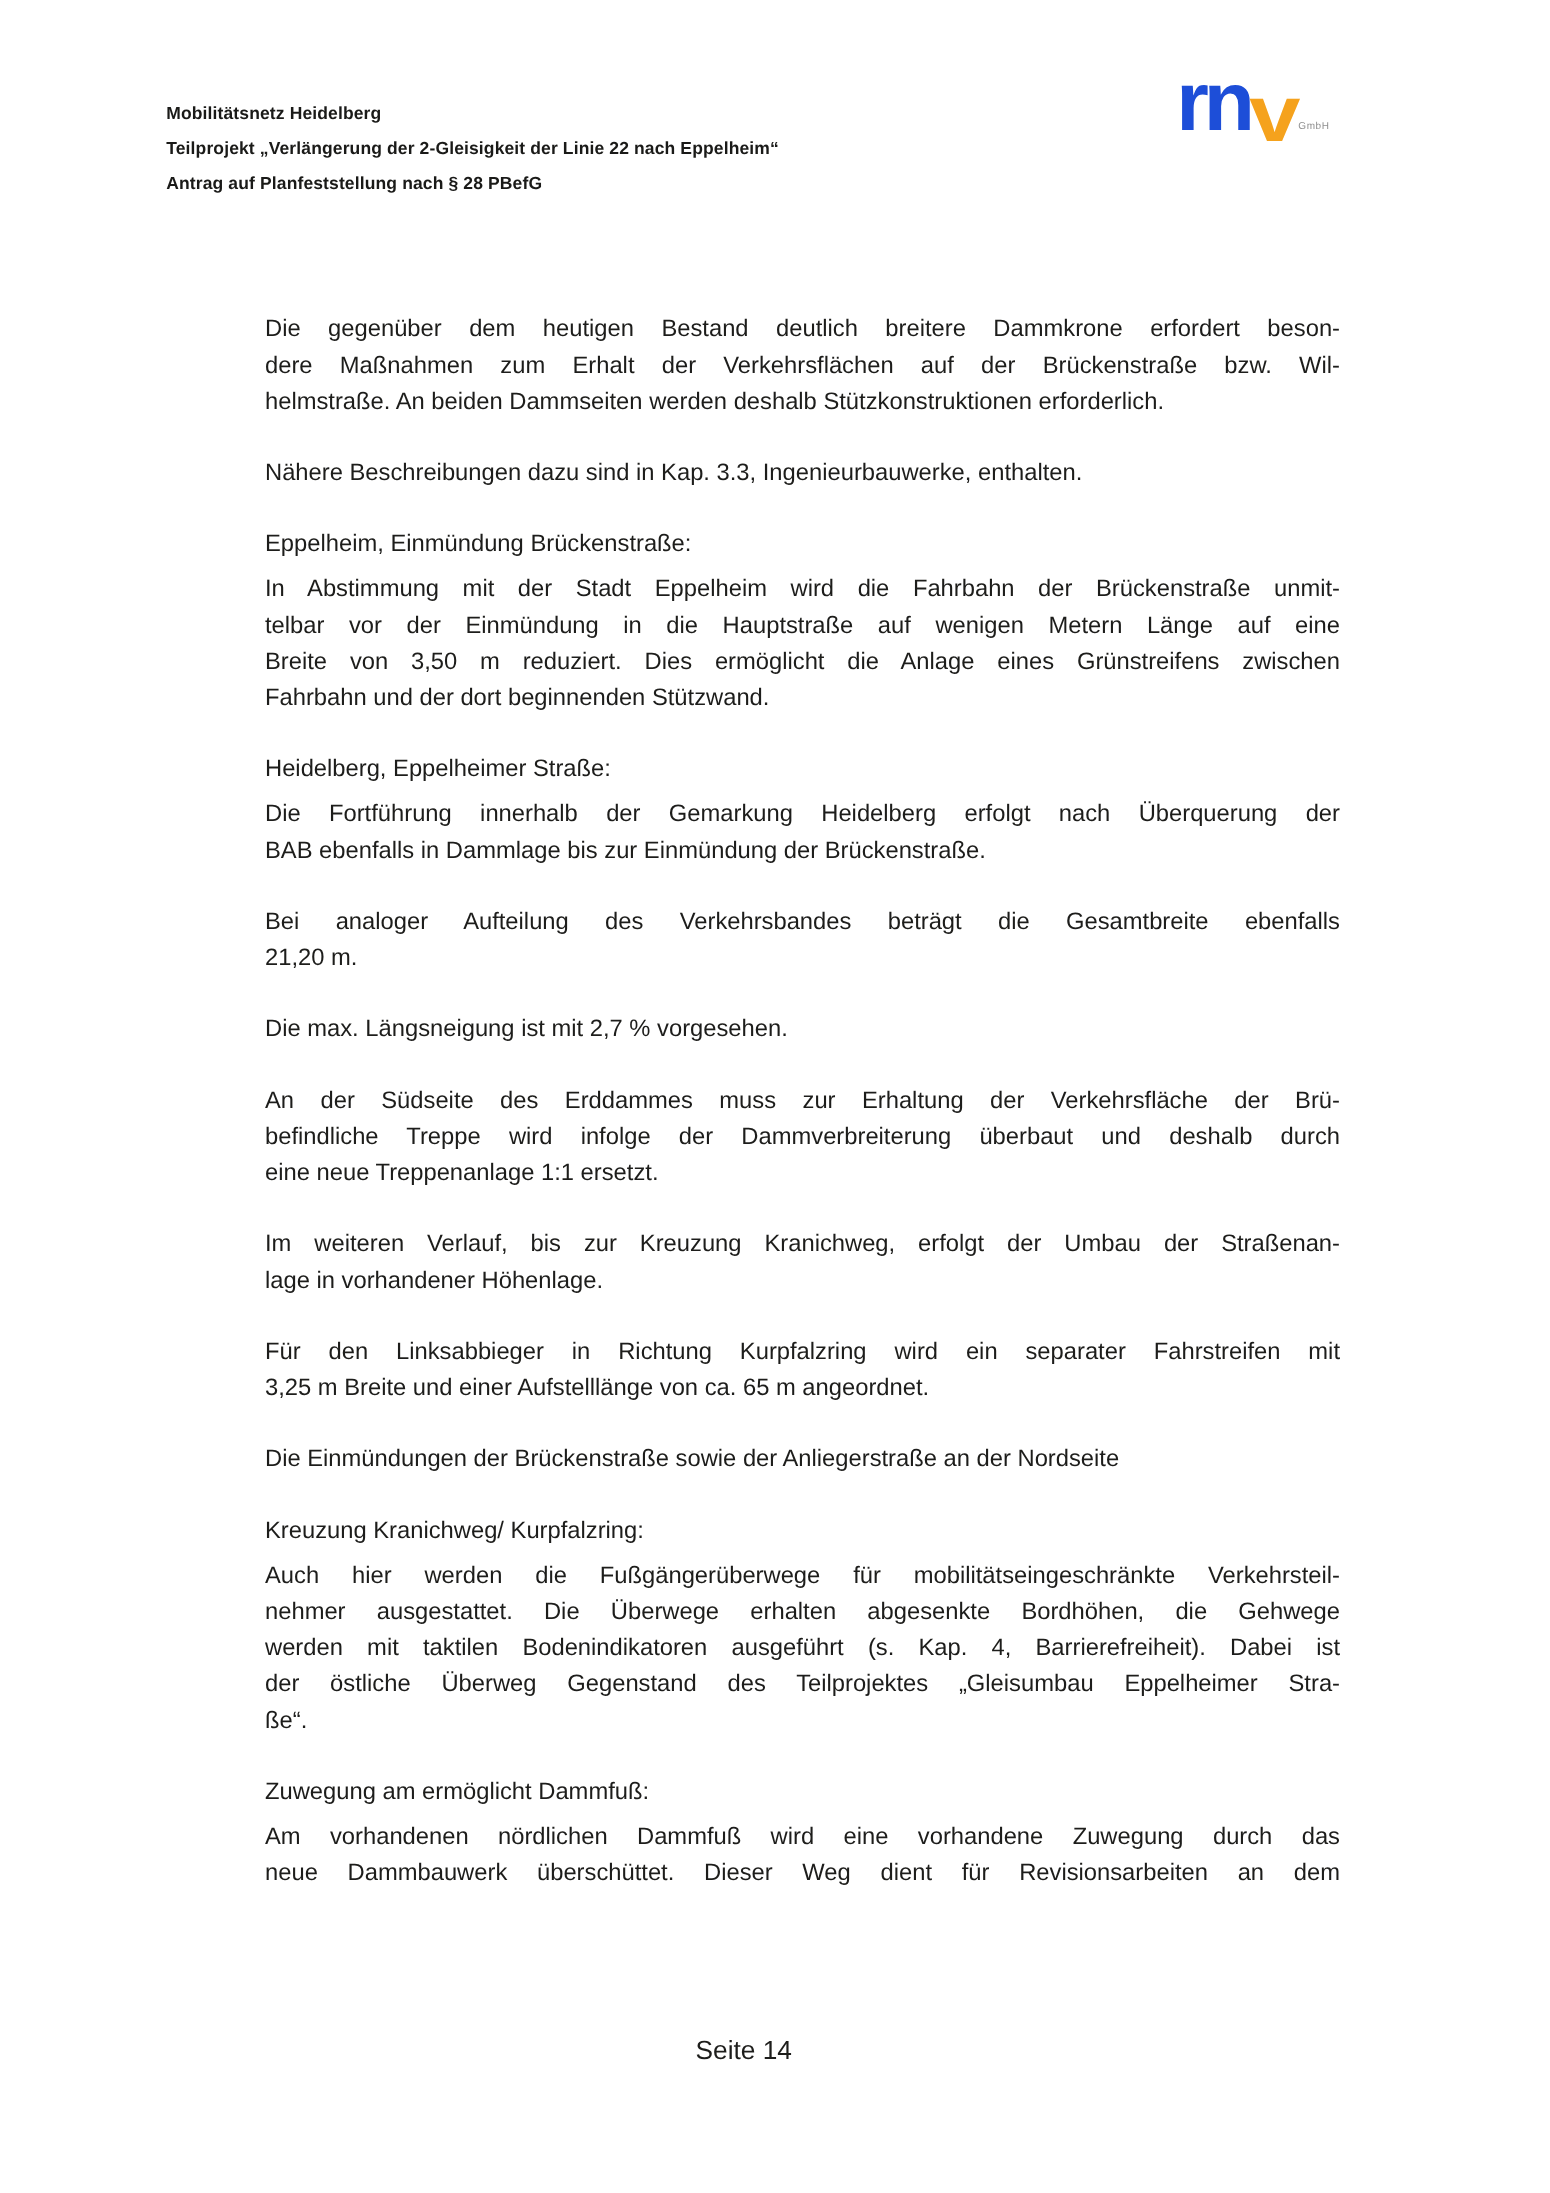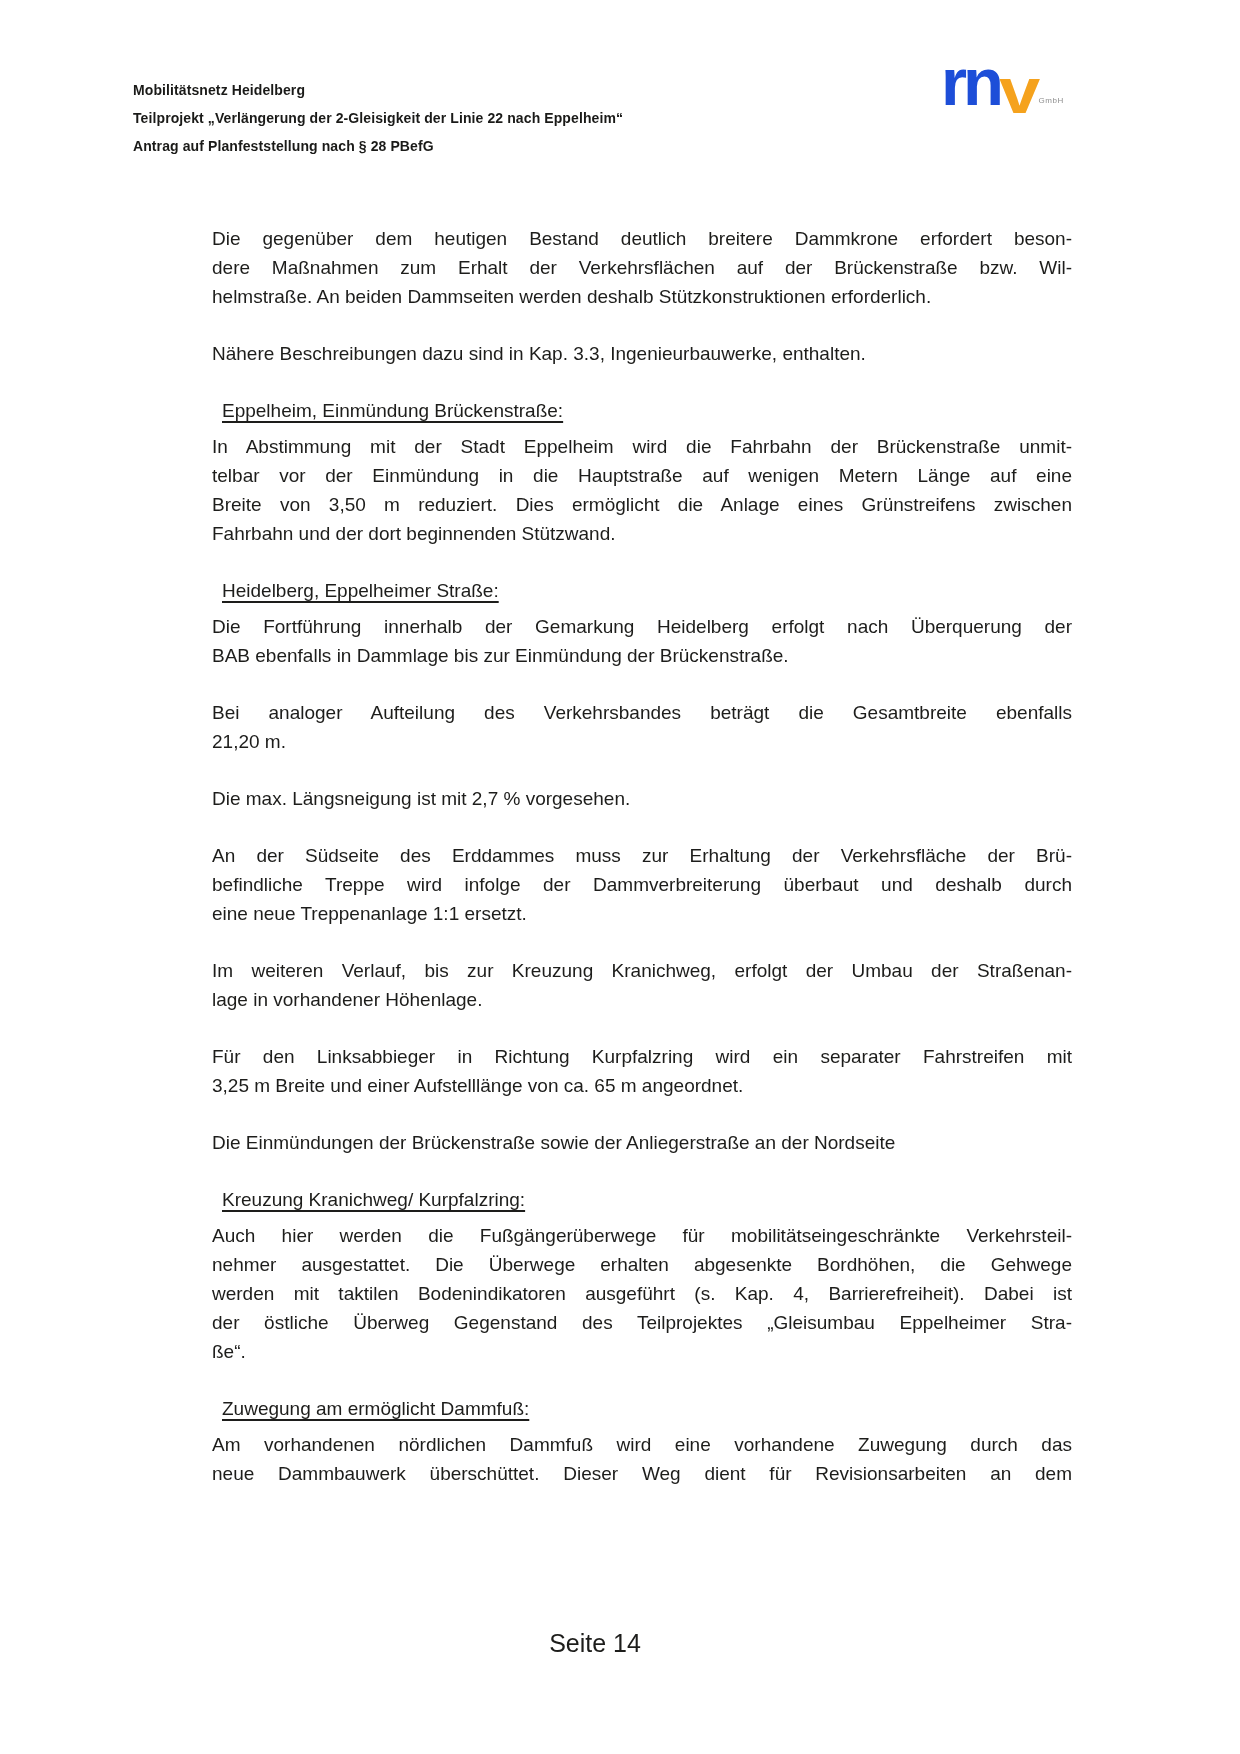--- a/index.html
+++ b/index.html
@@ -54,46 +54,45 @@
     letter-spacing: 0.5px;
     display: inline-block;
     transform: translateY(44px);
     margin-left: 1px;
     vertical-align: top;
   }
 
   
   .doc {
     position: absolute;
-    left: 212px; top: 224px;
+    left: 212px; top: 249px;
     width: 860px;
     font-size: 19px;
     line-height: 29px;
   }
   .para { margin: 0 0 28px 0; }
   .para .ln {
     text-align: justify;
     text-align-last: justify;
   }
   .para .ln:last-child { text-align-last: auto; }
   .para.jall .ln:last-child { text-align-last: justify; }
   .heading {
-    margin: 0 0 7px 10px;
-    text-decoration: underline;
+    margin: 0 0 7px 0;
     text-decoration-thickness: 1.5px;
     text-underline-offset: 4px;
   }
 
   
   .footer {
     position: absolute;
     left: 0; top: 1629px;
     width: 1190px;
     text-align: center;
-    font-size: 25px;
+    font-size: 21px;
     color: #1d1d1b;
   }
 </style>
 </head>
 <body>
 
 <div class="header">
   <div>Mobilitätsnetz Heidelberg</div>
   <div>Teilprojekt „Verlängerung der 2-Gleisigkeit der Linie 22 nach Eppelheim“</div>
   <div>Antrag auf Planfeststellung nach § 28 PBefG</div>

